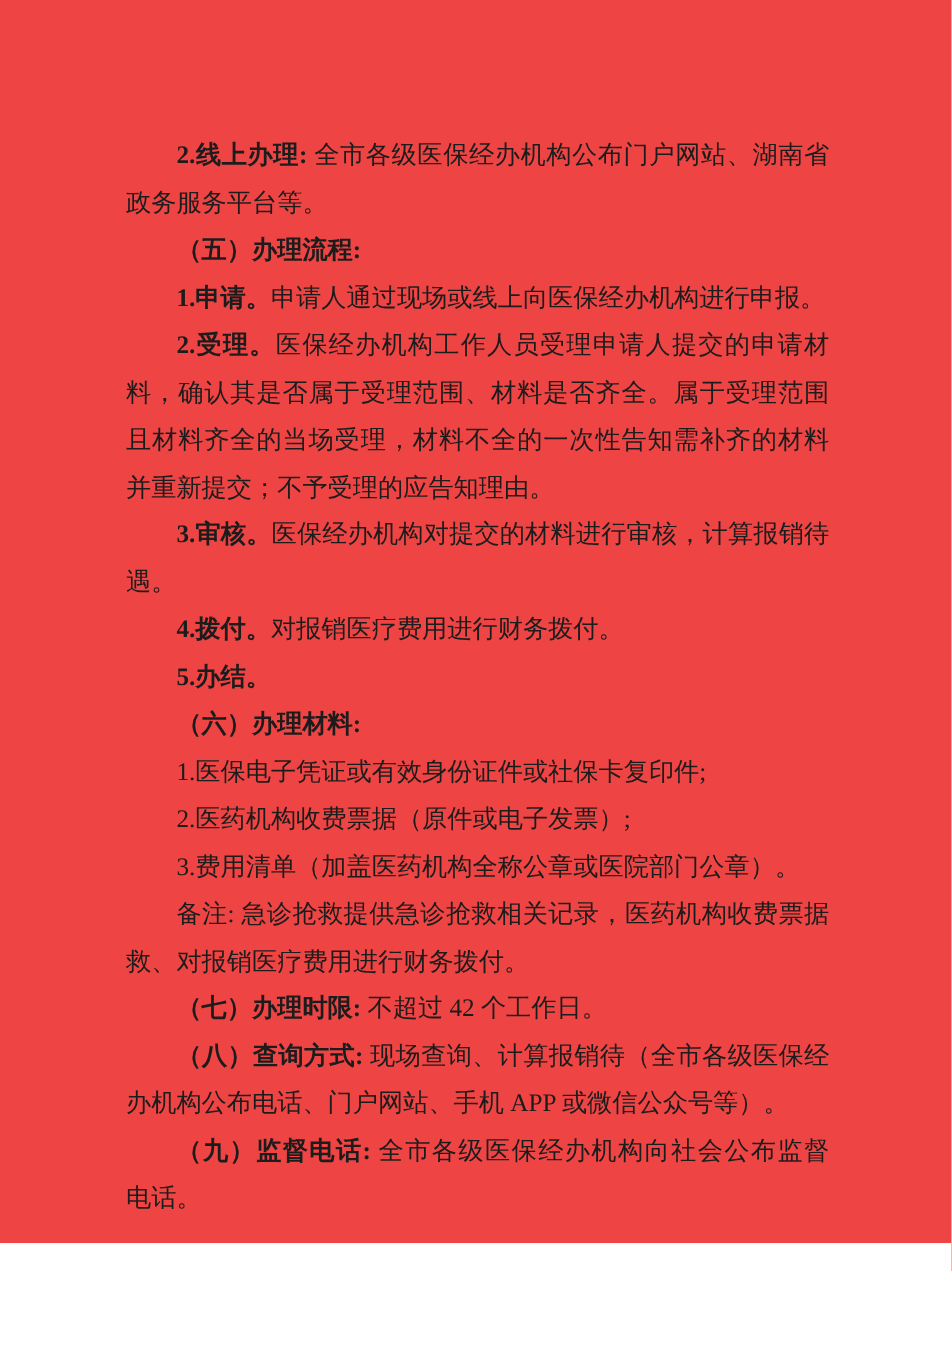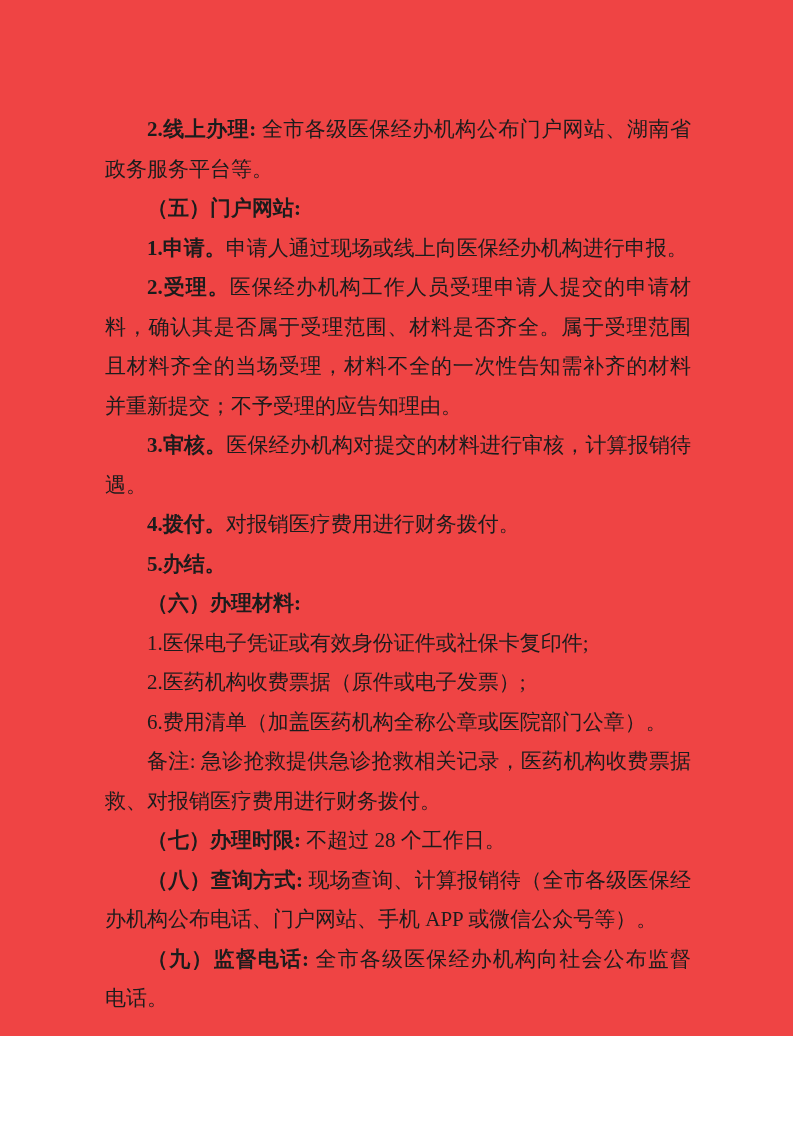--- a/index.html
+++ b/index.html
@@ -43,37 +43,37 @@
     margin-top: 45px;
   }
 </style>
 </head>
 <body>
 
 <div class="page">
   <div class="doc-body">
       <div class="line indent stretch"><span class="run bold">2.线上办理:</span><span class="run"> 全市各级医保经办机构公布门户网站、湖南省</span></div>
       <div class="line"><span class="run">政务服务平台等。</span></div>
-      <div class="line indent"><span class="run bold">（五）门户网站:</span></div>
+      <div class="line indent"><span class="run bold">（五）办理流程:</span></div>
       <div class="line indent"><span class="run bold">1.申请。</span><span class="run">申请人通过现场或线上向医保经办机构进行申报。</span></div>
       <div class="line indent stretch"><span class="run bold">2.受理。</span><span class="run">医保经办机构工作人员受理申请人提交的申请材</span></div>
       <div class="line stretch"><span class="run">料，确认其是否属于受理范围、材料是否齐全。属于受理范围</span></div>
       <div class="line stretch"><span class="run">且材料齐全的当场受理，材料不全的一次性告知需补齐的材料</span></div>
       <div class="line"><span class="run">并重新提交；不予受理的应告知理由。</span></div>
       <div class="line indent stretch"><span class="run bold">3.审核。</span><span class="run">医保经办机构对提交的材料进行审核，计算报销待</span></div>
       <div class="line"><span class="run">遇。</span></div>
       <div class="line indent"><span class="run bold">4.拨付。</span><span class="run">对报销医疗费用进行财务拨付。</span></div>
       <div class="line indent"><span class="run bold">5.办结。</span></div>
       <div class="line indent"><span class="run bold">（六）办理材料:</span></div>
       <div class="line indent"><span class="run">1.医保电子凭证或有效身份证件或社保卡复印件;</span></div>
       <div class="line indent"><span class="run">2.医药机构收费票据（原件或电子发票）;</span></div>
-      <div class="line indent"><span class="run">6.费用清单（加盖医药机构全称公章或医院部门公章）。</span></div>
+      <div class="line indent"><span class="run">3.费用清单（加盖医药机构全称公章或医院部门公章）。</span></div>
       <div class="line indent stretch"><span class="run">备注: 急诊抢救提供急诊抢救相关记录，医药机构收费票据</span></div>
       <div class="line"><span class="run">救、对报销医疗费用进行财务拨付。</span></div>
-      <div class="line indent"><span class="run bold">（七）办理时限:</span><span class="run"> 不超过 28 个工作日。</span></div>
+      <div class="line indent"><span class="run bold">（七）办理时限:</span><span class="run"> 不超过 42 个工作日。</span></div>
       <div class="line indent stretch"><span class="run bold">（八）查询方式:</span><span class="run"> 现场查询、计算报销待（全市各级医保经</span></div>
       <div class="line"><span class="run">办机构公布电话、门户网站、手机 APP 或微信公众号等）。</span></div>
       <div class="line indent stretch"><span class="run bold">（九）监督电话:</span><span class="run"> 全市各级医保经办机构向社会公布监督</span></div>
       <div class="line"><span class="run">电话。</span></div>
     </div>
   <div class="footer">
     <span>-164-</span>
   </div>
 </div>
 

